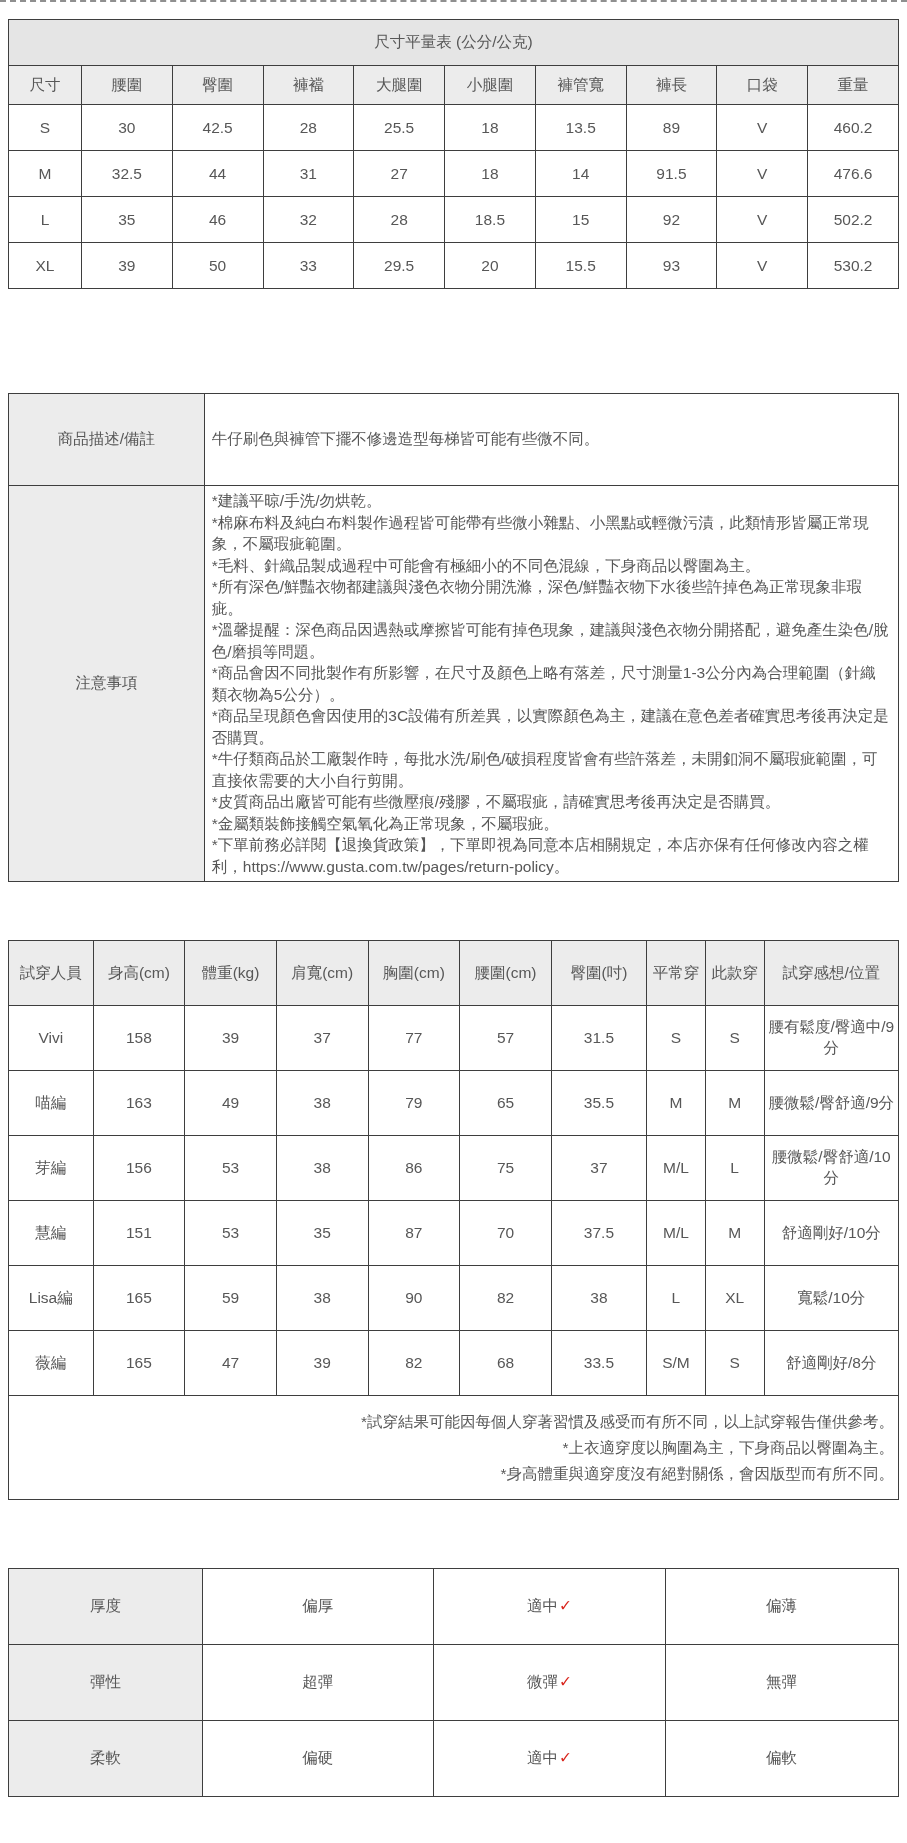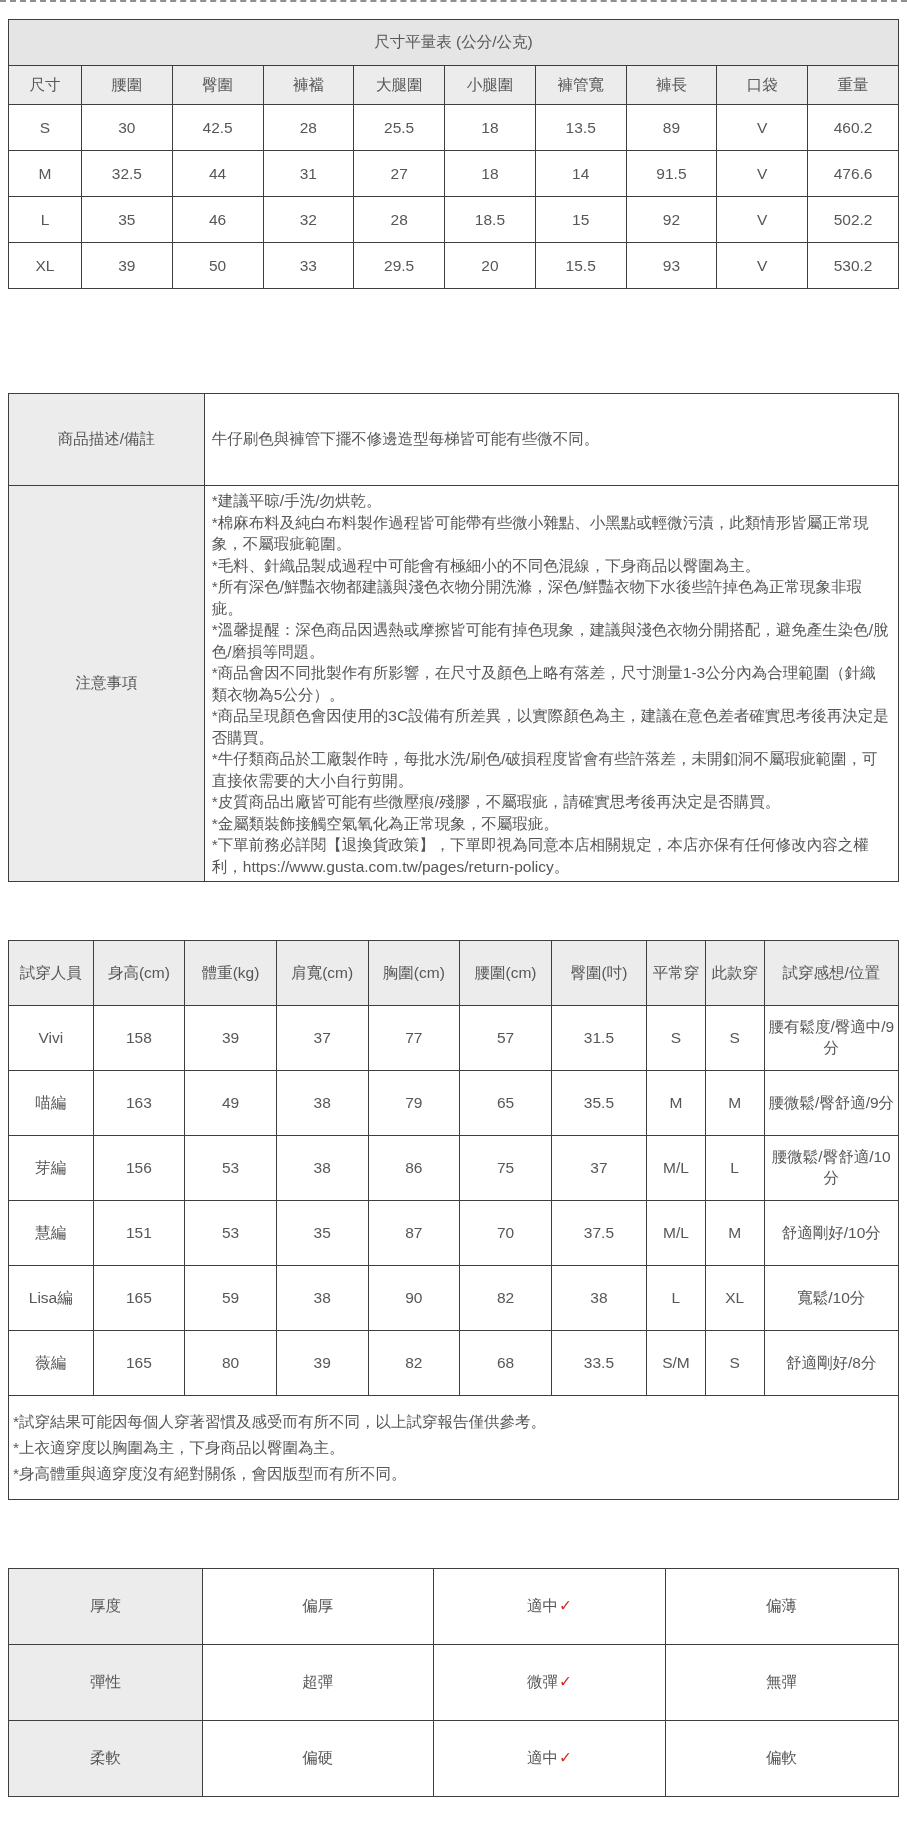--- a/index.html
+++ b/index.html
@@ -35,21 +35,21 @@
   .desc-tbl .desc-cell { text-align: left; height: 92px; padding: 4px 7px; }
   .desc-tbl .notes-cell { text-align: left; height: 383px; padding: 4px 7px; vertical-align: middle; }
   .desc-tbl .notes-cell div { line-height: 21.5px; }
 
   
   .fit-tbl { margin-top: 58px; }
   .fit-tbl .title-cell { height: 57px; }
   .fit-tbl .hdr td { height: 65px; }
   .fit-tbl .r td { height: 65px; }
   .fit-tbl .footer-cell { height: 104px; padding: 8px 4px; }
-  .fit-tbl .footer-cell div { line-height: 26px; text-align: left; }
+  .fit-tbl .footer-cell div { line-height: 26px; text-align: right; }
 
   
   .tex-tbl { margin-top: 68px; }
   .tex-tbl td { height: 76px; }
   .check { color: #d9251d; font-weight: bold; margin-left: 1px; }
 </style>
 </head>
 <body>
 
 <div class="cutline top"></div>
@@ -243,21 +243,21 @@
       <td>90</td>
       <td>82</td>
       <td>38</td>
       <td>L</td>
       <td>XL</td>
       <td>寬鬆/10分</td>
     </tr>
     <tr class="r">
       <td>薇編</td>
       <td>165</td>
-      <td>80</td>
+      <td>47</td>
       <td>39</td>
       <td>82</td>
       <td>68</td>
       <td>33.5</td>
       <td>S/M</td>
       <td>S</td>
       <td>舒適剛好/8分</td>
     </tr>
     <tr>
       <td class="footer-cell" colspan="10">

